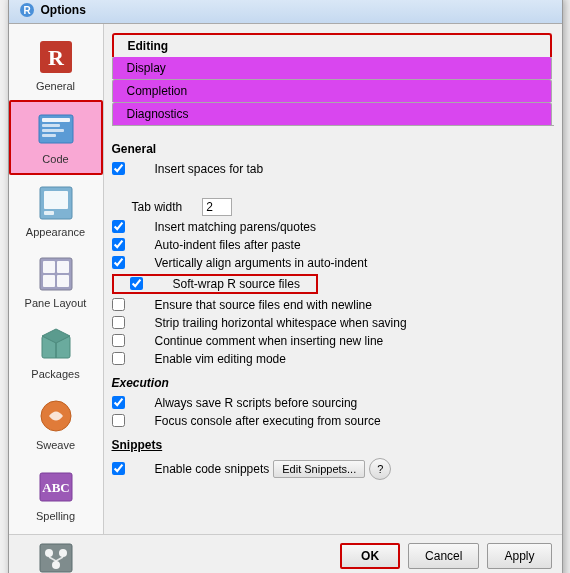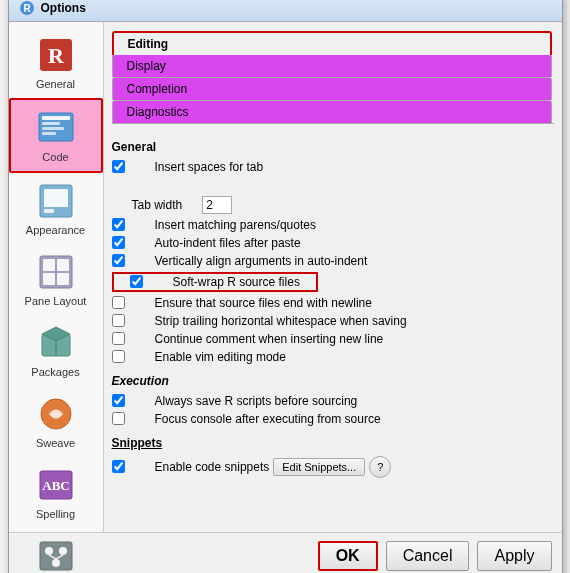--- a/index.html
+++ b/index.html
@@ -147,21 +147,21 @@
     .dialog-footer {
       border-top: 1px solid #ccc;
       padding: 8px 10px;
       display: flex;
       justify-content: flex-end;
       gap: 8px;
       background: #f0f0f0;
     }
     .btn {
       padding: 4px 16px;
-      font-size: 16px;
+      font-size: 12px;
       border: 1px solid #999;
       background: linear-gradient(to bottom, #f8f8f8, #e0e0e0);
       cursor: pointer;
       border-radius: 2px;
       min-width: 60px;
       text-align: center;
     }
     .btn.default {
       border: 2px solid #cc0000;
       font-weight: bold;

